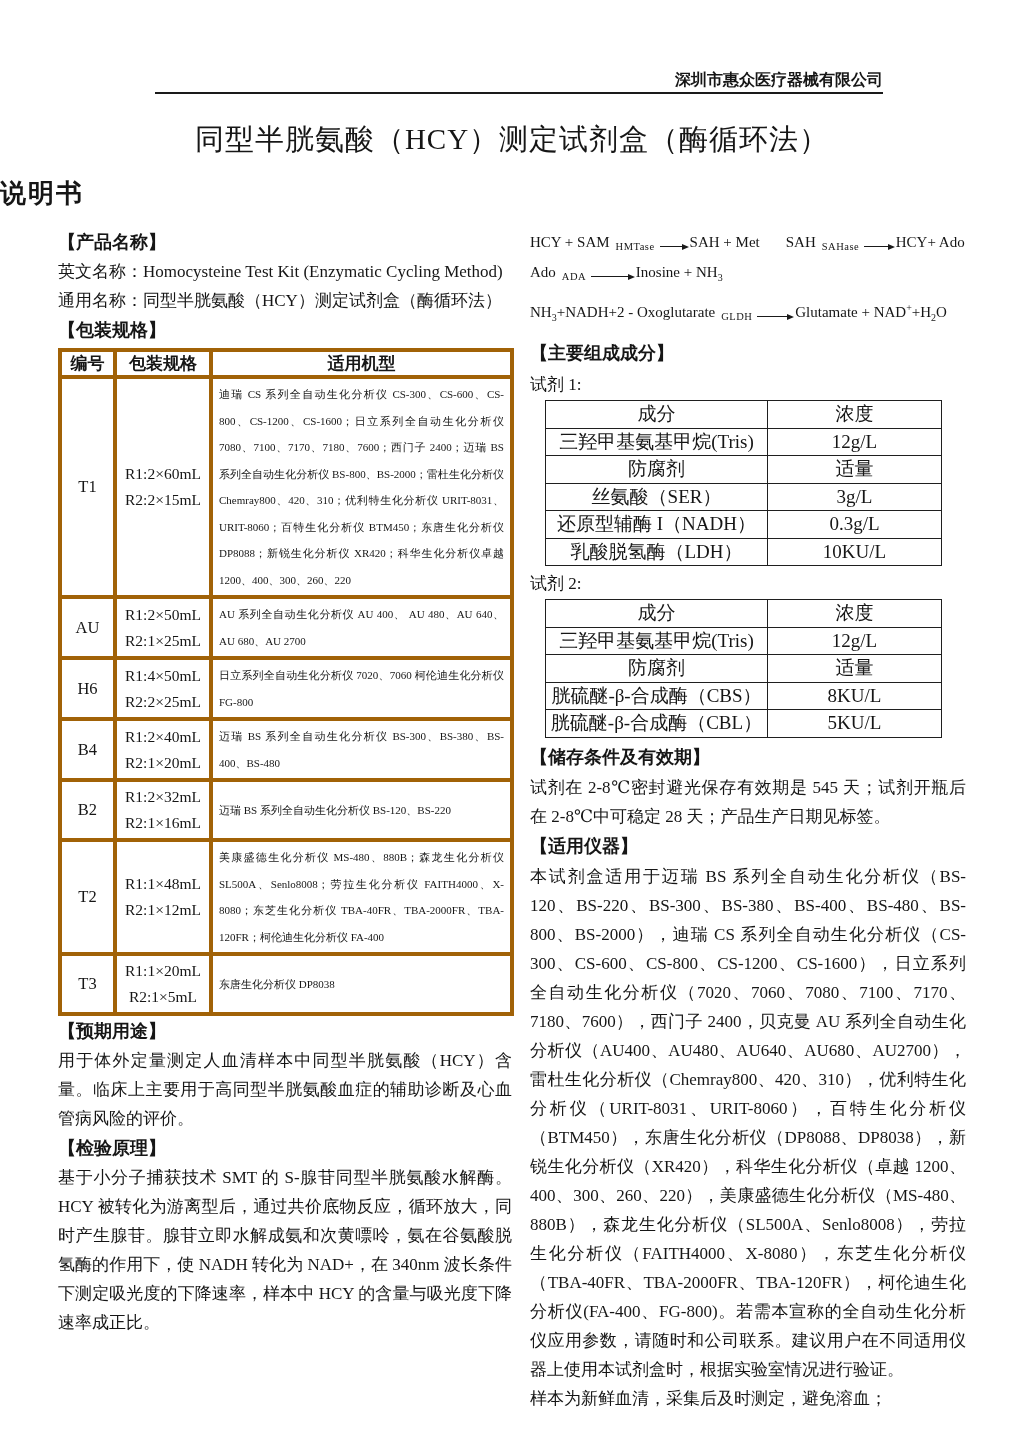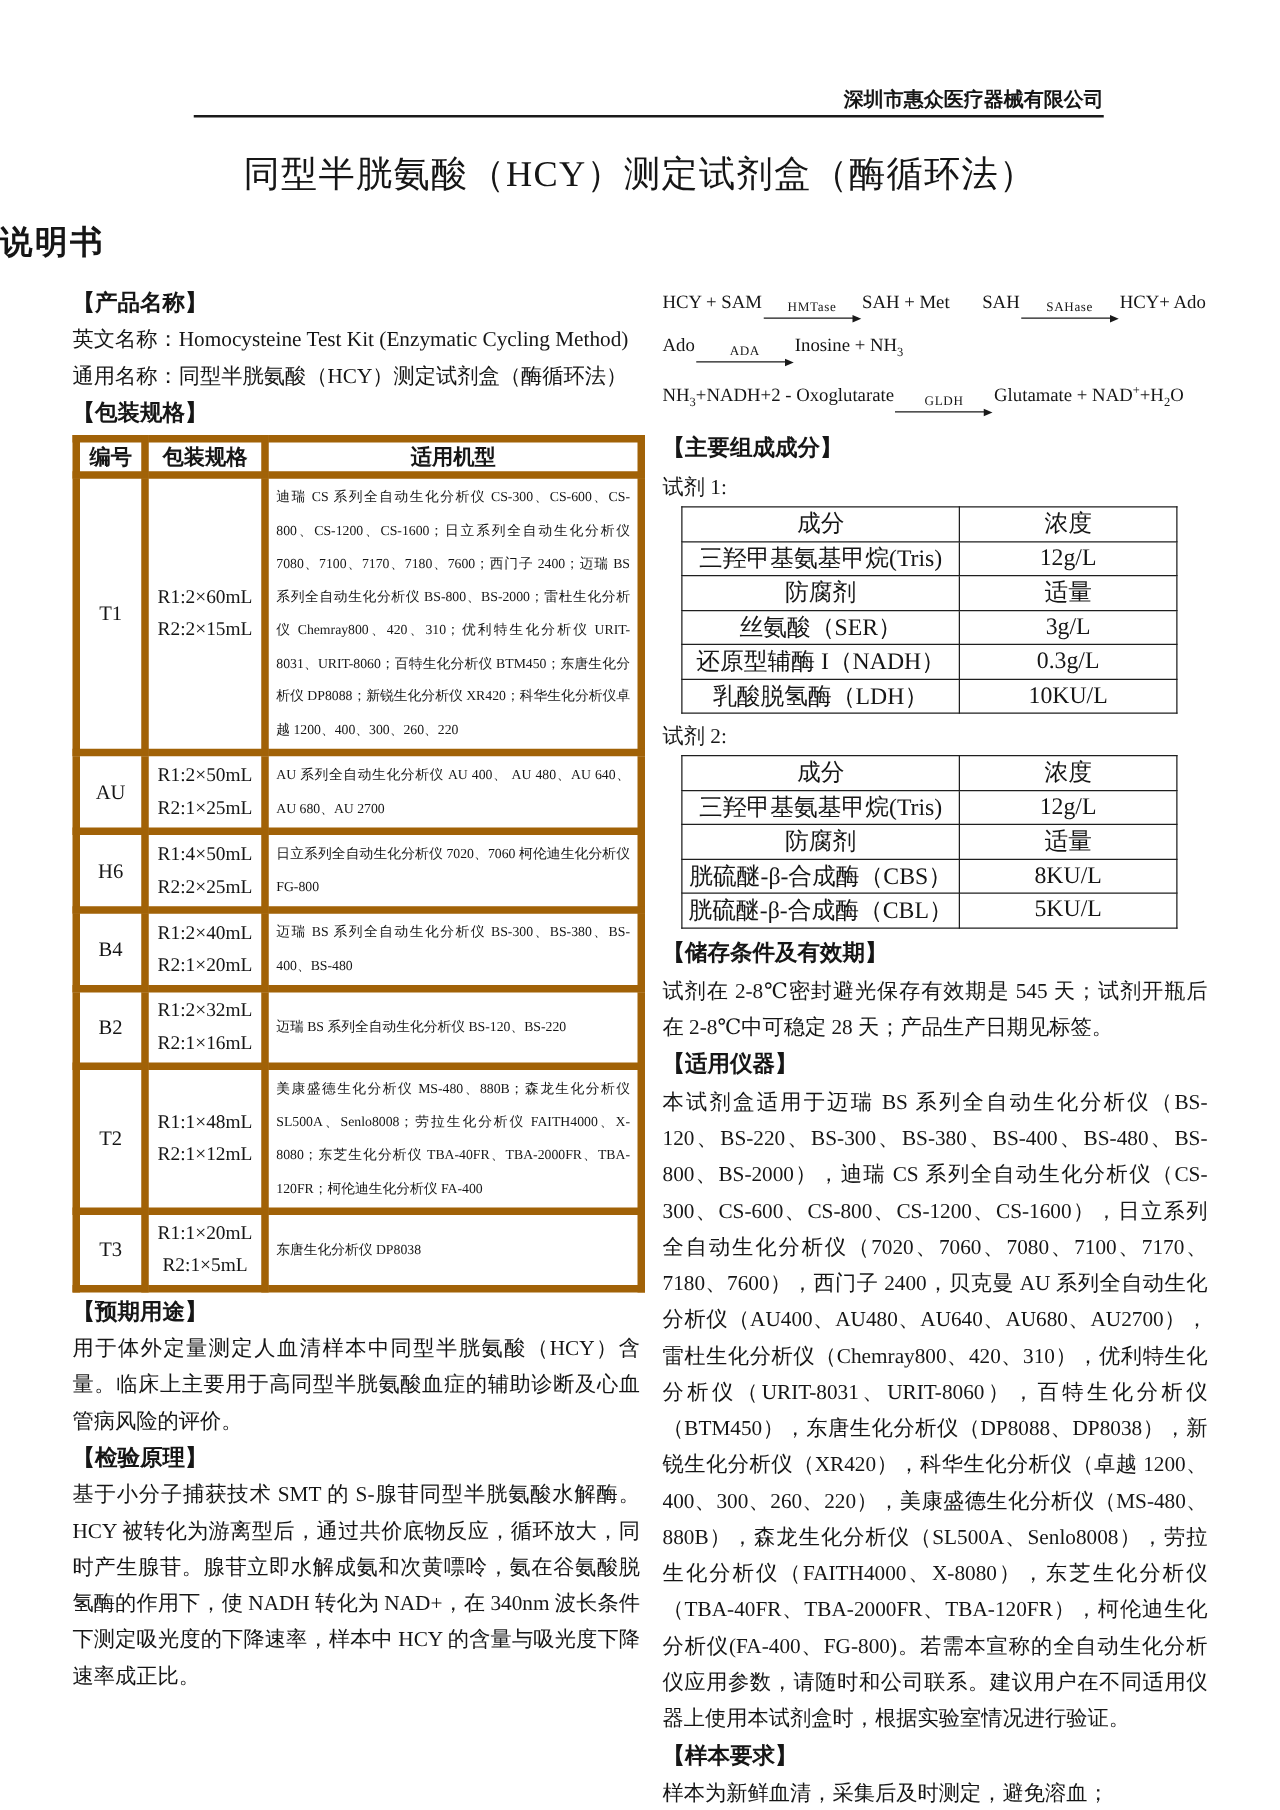--- a/index.html
+++ b/index.html
@@ -37,32 +37,32 @@
   .body-line { font-size:17px; line-height:29px; }
   .body-par  { font-size:17px; line-height:29px; text-align:justify; margin:0; }
 
   
   table.pack {
     border-collapse:collapse; width:452px; table-layout:fixed; margin-top:3px;
   }
   table.pack col.c1 { width:55px; }
   table.pack col.c2 { width:96px; }
   table.pack col.c3 { width:301px; }
-  table.pack th, table.pack td { border:6px solid #a16207; vertical-align:middle; }
+  table.pack th, table.pack td { border:4px solid #a16207; vertical-align:middle; }
   table.pack th { font-size:17px; font-weight:bold; text-align:center; height:27px; padding:0; }
   td.c-id   { text-align:center; font-size:16.5px; }
   td.c-spec { text-align:center; font-size:15.5px; line-height:26px; padding:2px 1px; }
   td.c-models { font-size:11px; line-height:26.5px; padding:2px 6px; text-align:justify; }
 
   
   .eq-block { padding-top:6px; }
   .rxn-line { font-size:15px; line-height:19px; margin-bottom:11px; white-space:nowrap; }
   .rxn-gap { display:inline-block; width:26px; }
   .arrow {
-    display:inline-flex; flex-direction:column; align-items:center;
+    display:inline-flex; flex-direction:row; align-items:center;
     vertical-align:-3px; margin:0 1px; min-width:78px;
   }
   .arrow .enz { font-size:10.5px; line-height:11px; letter-spacing:0.5px; padding:0 5px; }
   .arrow .shaft { position:relative; width:100%; height:5px; }
   .arrow .shaft::before {
     content:""; position:absolute; left:0; right:3px; top:2px; height:1.2px; background:#1a1a1a;
   }
   .arrow .shaft::after {
     content:""; position:absolute; right:0; top:2.6px; transform:translateY(-50%);
     width:0; height:0; border-left:7px solid #1a1a1a;
@@ -278,18 +278,17 @@
         </tr>
       </tbody>
         </table>
 
       <div class="sec-h">【储存条件及有效期】</div>
       <p class="body-par">试剂在 2-8℃密封避光保存有效期是 545 天；试剂开瓶后在 2-8℃中可稳定 28 天；产品生产日期见标签。</p>
 
       <div class="sec-h">【适用仪器】</div>
       <p class="body-par">本试剂盒适用于迈瑞 BS 系列全自动生化分析仪（BS-120、BS-220、BS-300、BS-380、BS-400、BS-480、BS-800、BS-2000），迪瑞 CS 系列全自动生化分析仪（CS-300、CS-600、CS-800、CS-1200、CS-1600），日立系列全自动生化分析仪（7020、7060、7080、7100、7170、7180、7600），西门子 2400，贝克曼 AU 系列全自动生化分析仪（AU400、AU480、AU640、AU680、AU2700），雷杜生化分析仪（Chemray800、420、310），优利特生化分析仪（URIT-8031、URIT-8060），百特生化分析仪（BTM450），东唐生化分析仪（DP8088、DP8038），新锐生化分析仪（XR420），科华生化分析仪（卓越 1200、400、300、260、220），美康盛德生化分析仪（MS-480、880B），森龙生化分析仪（SL500A、Senlo8008），劳拉生化分析仪（FAITH4000、X-8080），东芝生化分析仪（TBA-40FR、TBA-2000FR、TBA-120FR），柯伦迪生化分析仪(FA-400、FG-800)。若需本宣称的全自动生化分析仪应用参数，请随时和公司联系。建议用户在不同适用仪器上使用本试剂盒时，根据实验室情况进行验证。</p>
 
-      <div class="sec-h">【样本要求】</div>
       <div class="sample-line">样本为新鲜血清，采集后及时测定，避免溶血；</div>
 
     </div>
   </div>
 </div>
 
 </body></html>

